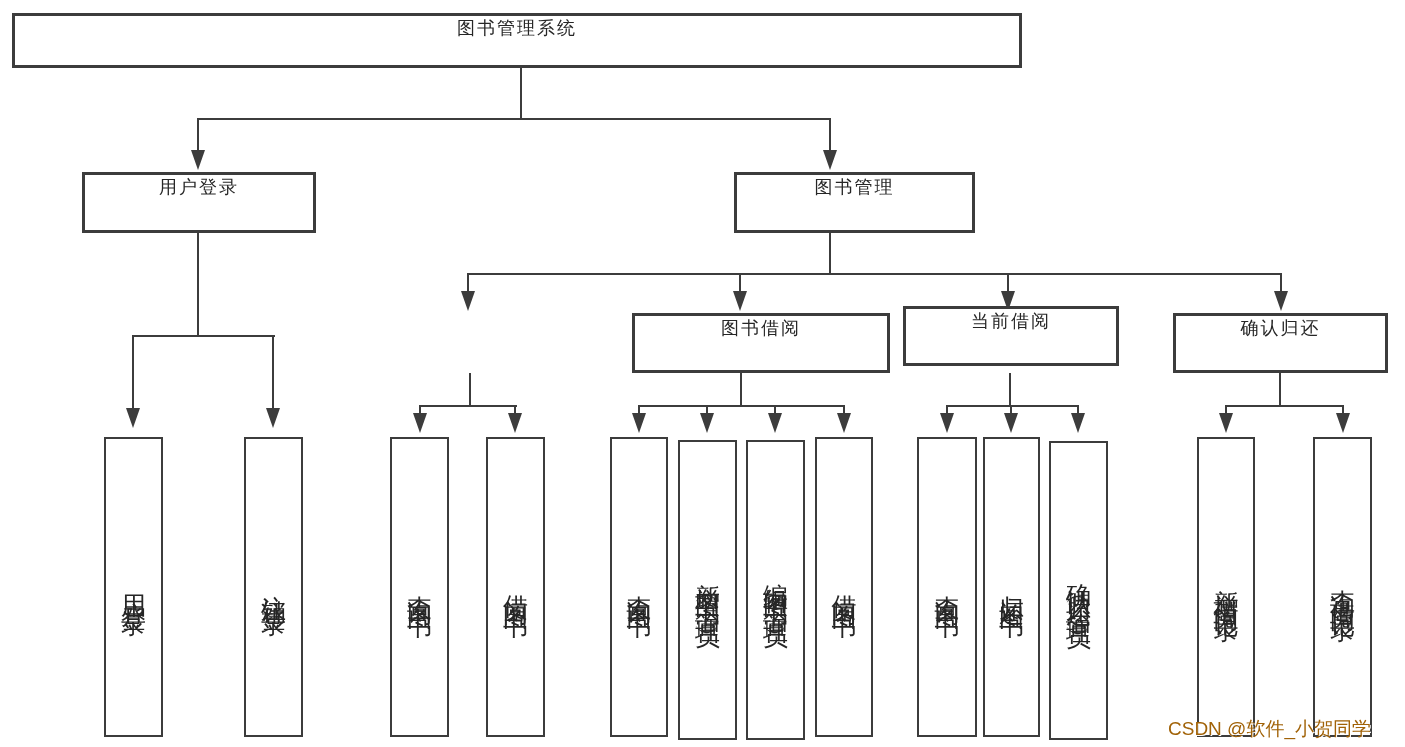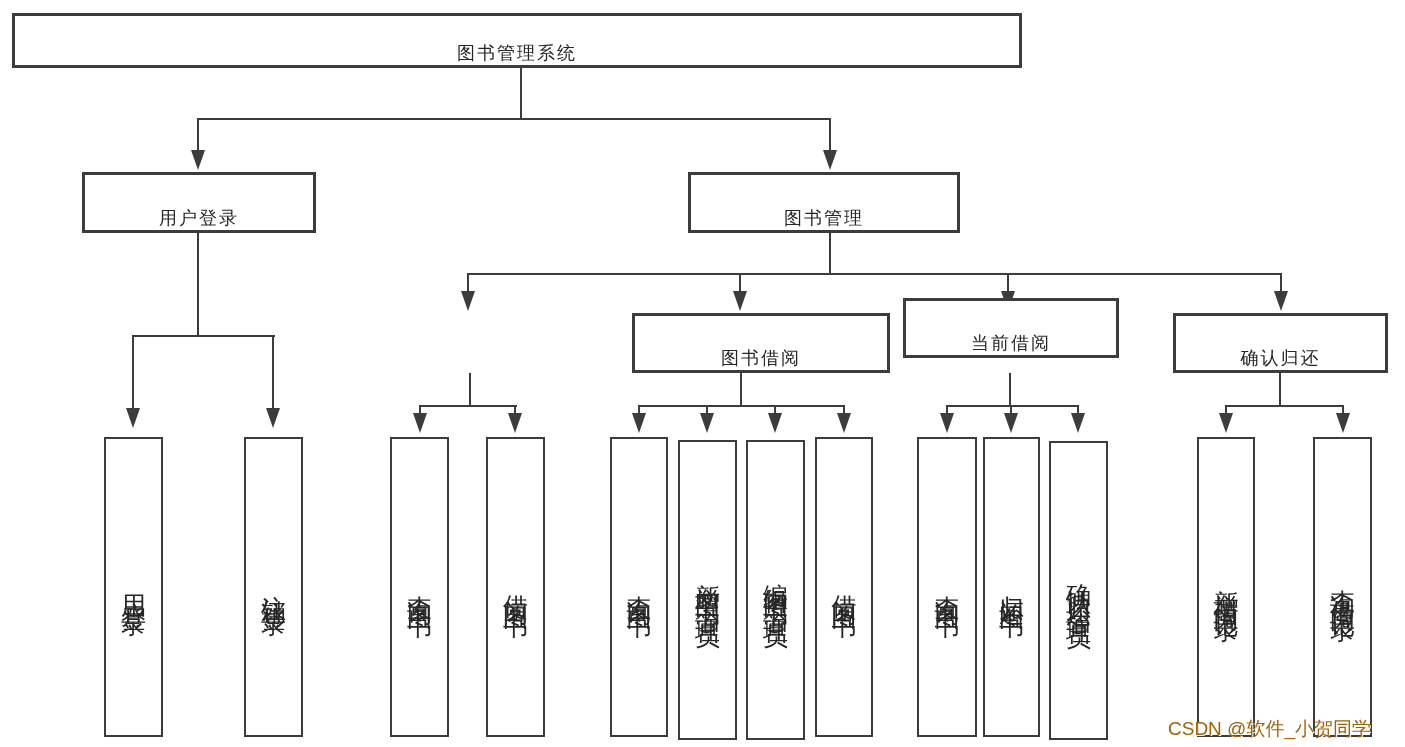--- a/index.html
+++ b/index.html
@@ -1,21 +1,21 @@
 <!DOCTYPE html>
 <html><head>
 <meta charset="utf-8">
 <style>
   html,body{margin:0;padding:0;background:#ffffff;}
   body{font-family:"Liberation Sans","DejaVu Sans",sans-serif;}
   #canvas{position:relative;width:1405px;height:747px;background:#ffffff;overflow:hidden;}
 
   
   .node{position:absolute;background:#ffffff;border:3px solid #3c3c3c;
-        display:flex;align-items:flex-end;justify-content:center;
+        display:flex;align-items:flex-start;justify-content:center;
         color:#262626;font-size:18px;letter-spacing:2px;box-sizing:border-box;}
   .leaf{position:absolute;background:#ffffff;border:2px solid #3c3c3c;
         display:flex;align-items:center;justify-content:center;
         color:#262626;box-sizing:border-box;}
   .leaf .vtxt{writing-mode:vertical-rl;text-orientation:mixed;
         font-size:25px;letter-spacing:6px;line-height:1;white-space:nowrap;}
 
   
   .vline{position:absolute;width:2px;background:#3c3c3c;}
   .hline{position:absolute;height:2px;background:#3c3c3c;}
@@ -40,21 +40,21 @@
   <div class="vline" style="left:520px;top:68px;height:51px;"></div>
   <div class="hline" style="left:197px;top:118px;width:634px;"></div>
   <div class="vline" style="left:197px;top:118px;height:34px;"></div>
   <div class="arrow" style="left:191px;top:150px;"></div>
   <div class="vline" style="left:829px;top:118px;height:34px;"></div>
   <div class="arrow" style="left:823px;top:150px;"></div>
 
   <div class="node" style="left:82px;top:172px;width:234px;height:61px;">
     <span>用户登录</span>
   </div>
-  <div class="node" style="left:688px;top:172px;width:272px;height:61px;">
+  <div class="node" style="left:734px;top:172px;width:241px;height:61px;">
     <span>图书管理</span>
   </div>
 
   <div class="vline" style="left:197px;top:233px;height:104px;"></div>
   <div class="hline" style="left:132px;top:335px;width:143px;"></div>
   <div class="vline" style="left:132px;top:335px;height:75px;"></div>
   <div class="arrow" style="left:126px;top:408px;"></div>
   <div class="vline" style="left:272px;top:335px;height:75px;"></div>
   <div class="arrow" style="left:266px;top:408px;"></div>
 
@@ -65,21 +65,21 @@
   <div class="vline" style="left:739px;top:273px;height:20px;"></div>
   <div class="arrow" style="left:733px;top:291px;"></div>
   <div class="vline" style="left:1007px;top:273px;height:20px;"></div>
   <div class="arrow" style="left:1001px;top:291px;"></div>
   <div class="vline" style="left:1280px;top:273px;height:20px;"></div>
   <div class="arrow" style="left:1274px;top:291px;"></div>
 
   <div class="node" style="left:632px;top:313px;width:258px;height:60px;">
     <span>图书借阅</span>
   </div>
-  <div class="node" style="left:903px;top:298px;width:216px;height:60px;">
+  <div class="node" style="left:903px;top:306px;width:216px;height:60px;">
     <span>当前借阅</span>
   </div>
   <div class="node" style="left:1173px;top:313px;width:215px;height:60px;">
     <span>确认归还</span>
   </div>
 
   <div class="vline" style="left:469px;top:373px;height:34px;"></div>
   <div class="hline" style="left:419px;top:405px;width:98px;"></div>
   <div class="vline" style="left:419px;top:405px;height:10px;"></div>
   <div class="arrow" style="left:413px;top:413px;"></div>

